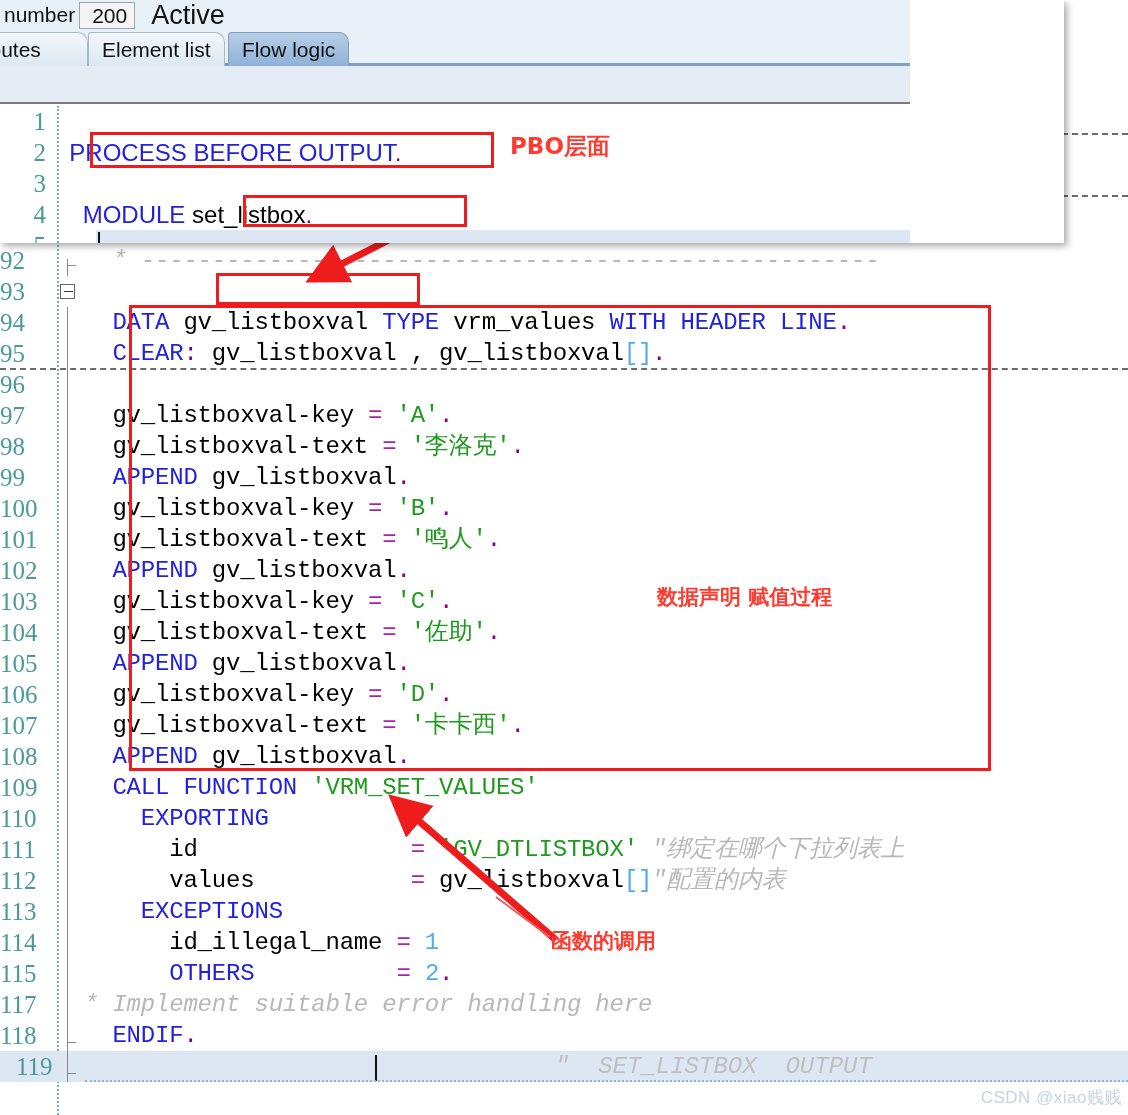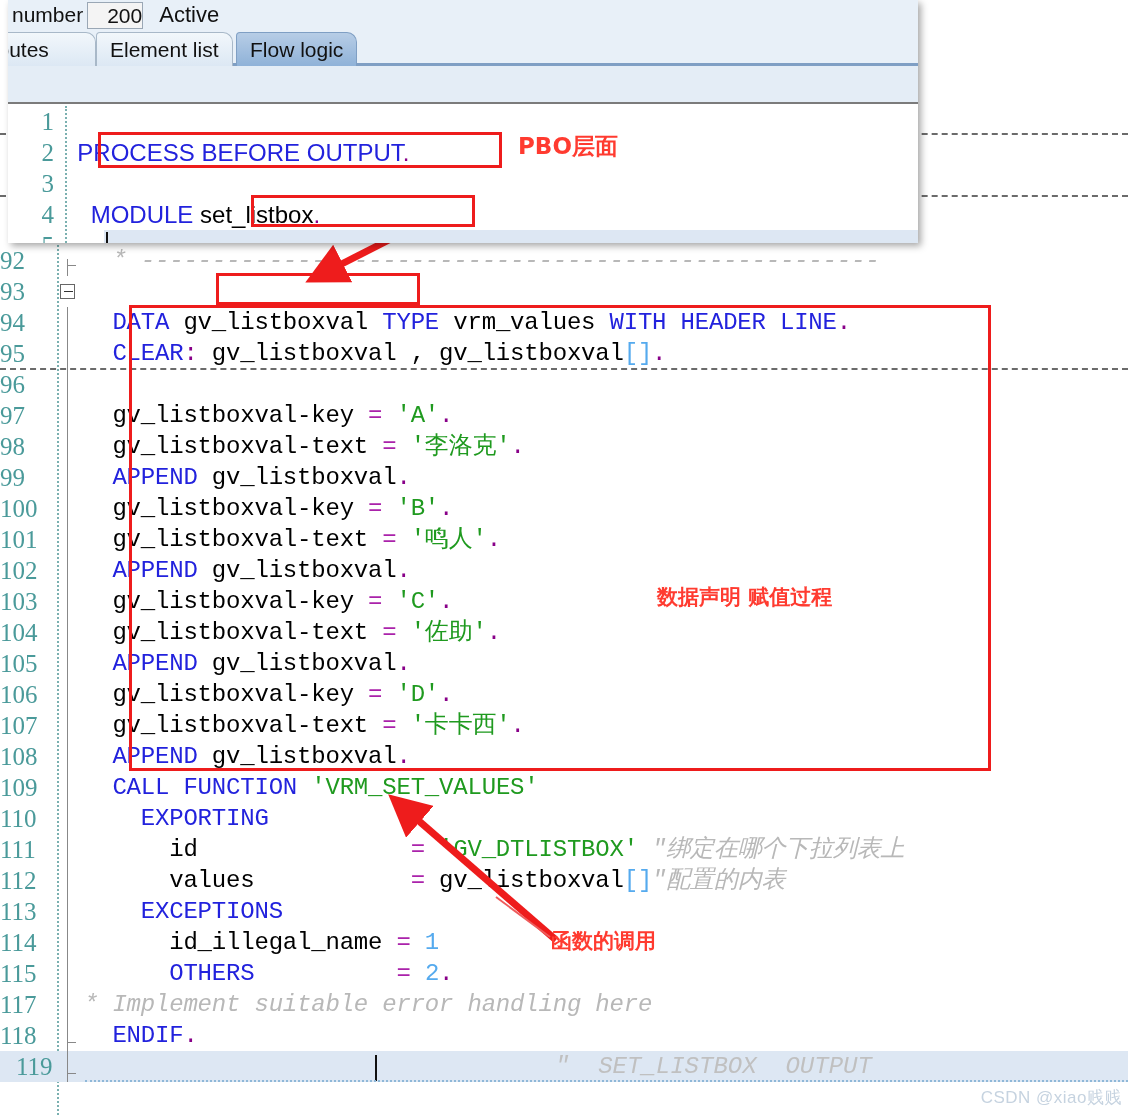--- a/index.html
+++ b/index.html
@@ -110,45 +110,45 @@
     color: #ff3b30;
     font-family: "DejaVu Sans", sans-serif;
     font-weight: bold;
     font-size: 21px;
     white-space: nowrap;
   }
   .arrow-svg { position: absolute; pointer-events: none; }
 
   
   .overlay {
-    position: absolute; left: 8px; top: 0; width: 910px; height: 243px;
+    position: absolute; left: 0; top: 0; width: 1064px; height: 243px;
     background: #ffffff;
     box-shadow: 3px 3px 7px rgba(0,0,0,0.35);
     overflow: hidden;
   }
   .ov-topbar {
     position: absolute; left:0; top:0; width: 910px; height: 30px;
     background: #e8f0f8;
     display: flex; align-items: center;
   }
   .ov-label {
     font-size: 21px; color: #111; padding-left: 4px;
     font-family: "Liberation Sans", sans-serif;
   }
   .ov-input {
     margin-left: 4px;
     width: 56px; height: 27px;
     background: #f4f4f4;
     border: 1px solid #9aa7b5;
     font-size: 21px; color:#111;
-    text-align: right; padding-left:5px;
+    text-align: center; padding-left:5px;
     line-height: 25px;
     font-family: "Liberation Sans", sans-serif;
   }
-  .ov-status { margin-left: 16px; font-size: 22px; color:#111; }
+  .ov-status { margin-left: 16px; font-size: 27px; color:#111; }
 
   .ov-tabbar {
     position:absolute; left:0; top:30px; width:910px; height:36px;
     background:#e8f0f8;
   }
   .ov-tabbar::after{
     content:""; position:absolute; left:0; right:0; bottom:0; height:3px; background:#7f9fc4;
   }
   .tab {
     position:absolute; bottom:0; height:34px;

